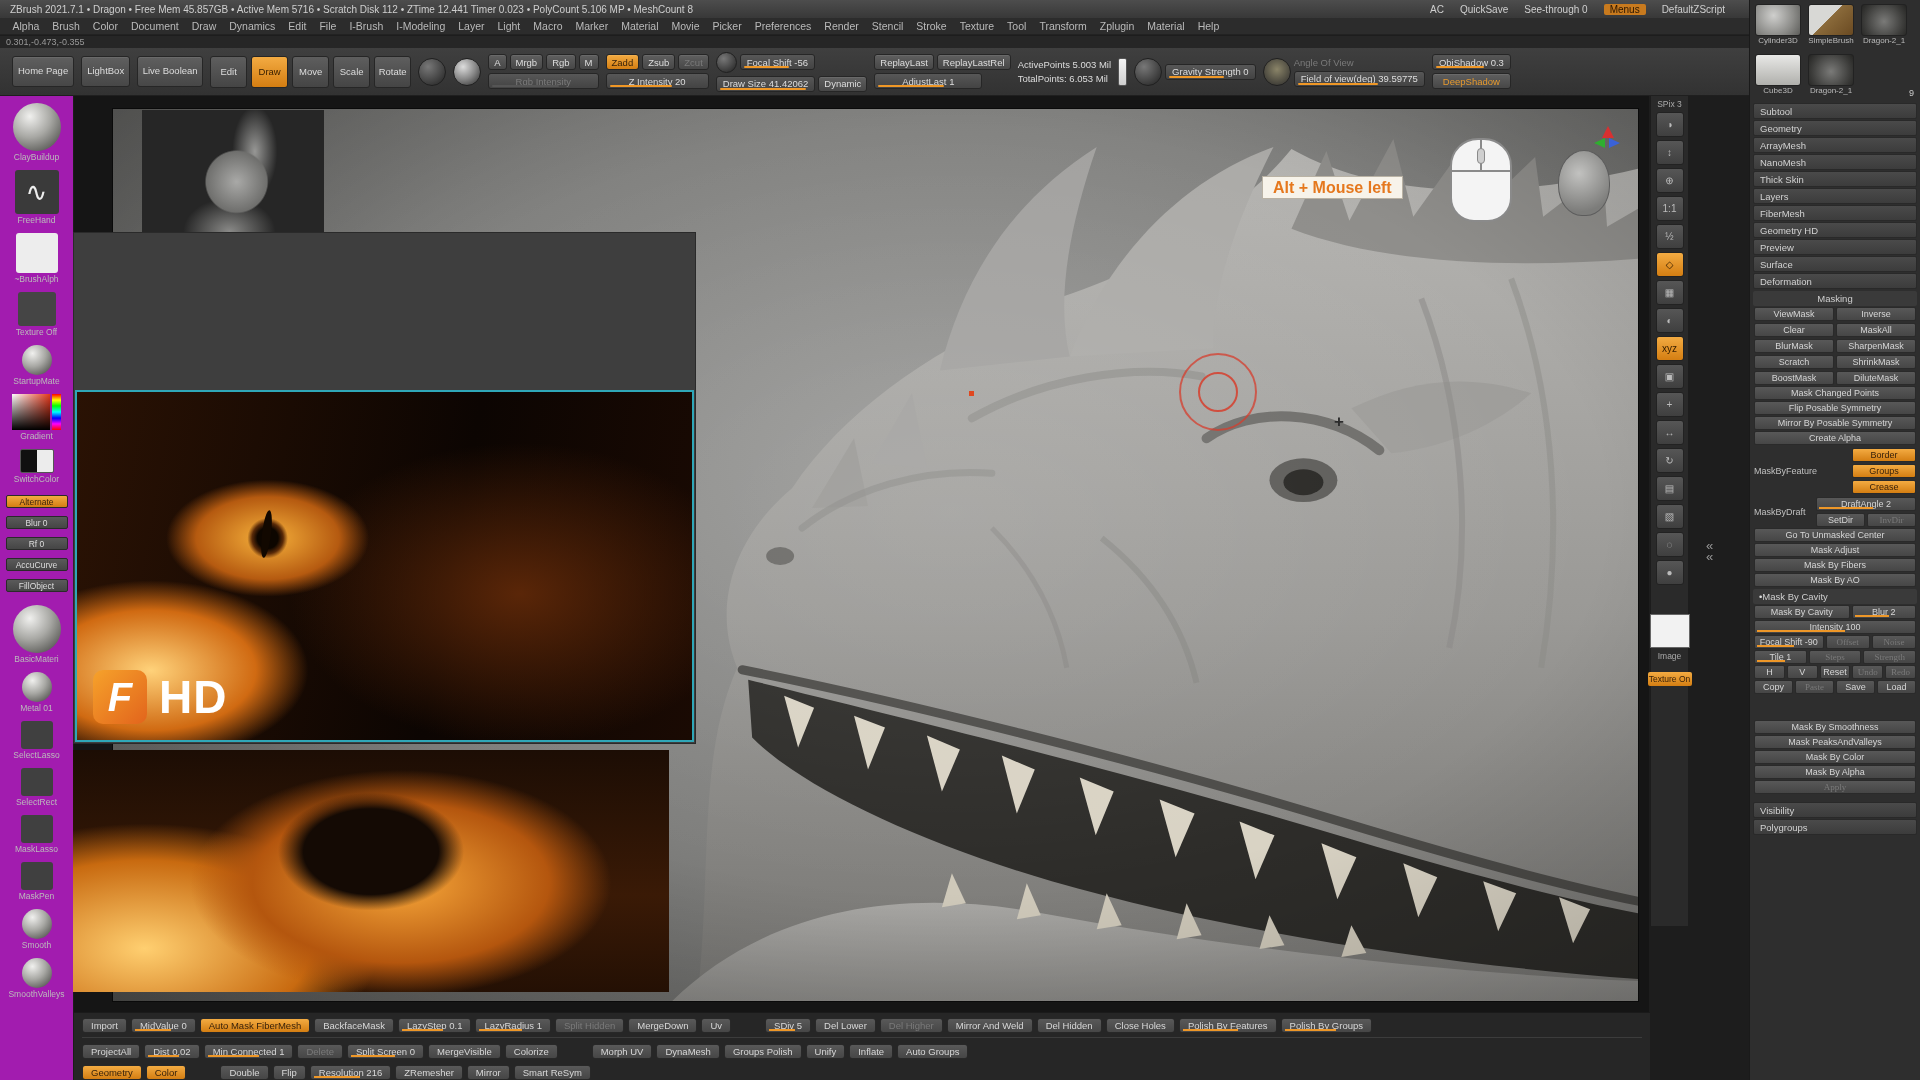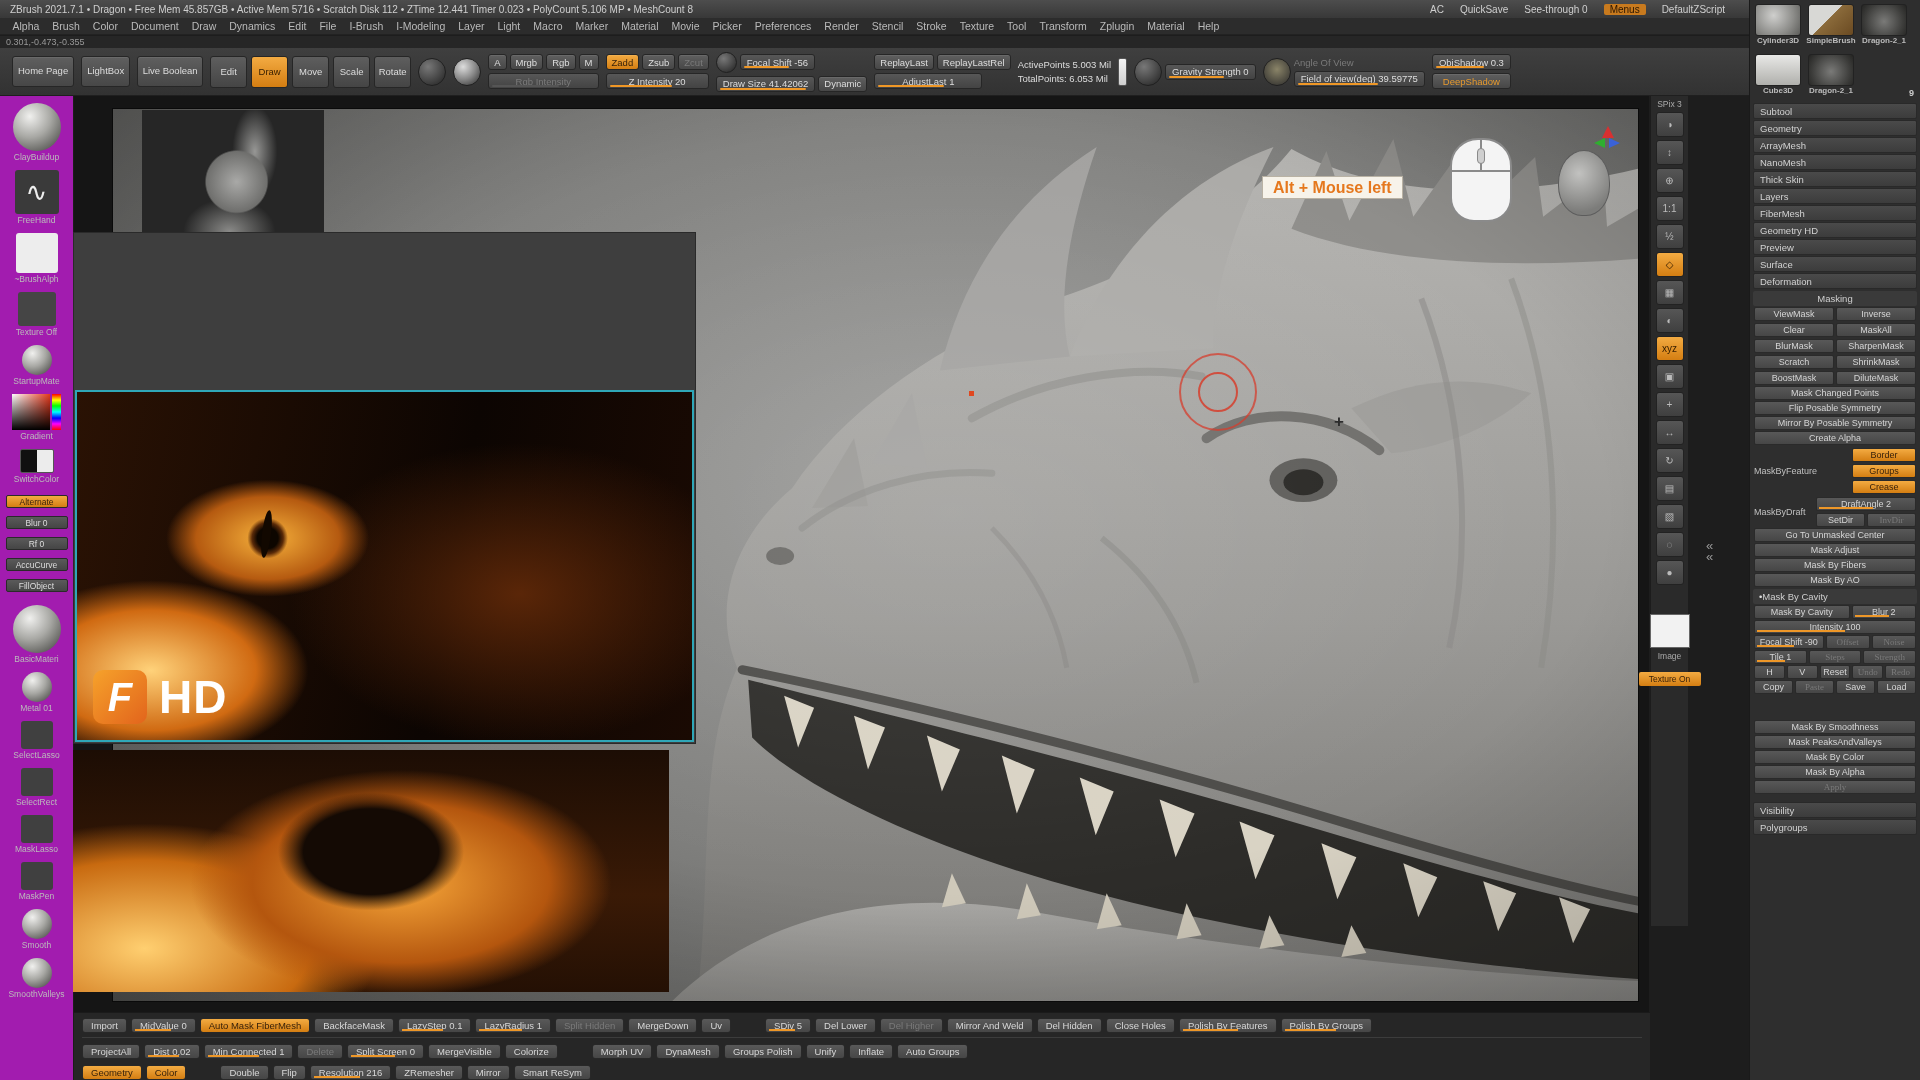--- a/index.html
+++ b/index.html
@@ -101,26 +101,26 @@
  radial-gradient(ellipse 300px 160px at 12% 82%,#ffcf70,#c86a10 55%,rgba(40,15,4,0) 78%),
  linear-gradient(#1c0d04,#3a1a06 60%,#241004);}
 
 
 .rightstrip{position:absolute;left:1650px;top:96px;width:38px;height:830px;background:#2a2a2a;z-index:5;display:flex;flex-direction:column;align-items:center;padding-top:3px;gap:3px;border-left:1px solid #1c1c1c;}
 .spix{font-size:8.5px;color:#aaa;white-space:nowrap;}
 .strip-icons{display:flex;flex-direction:column;gap:3px;align-items:center;}
 .strip-icon{width:28px;height:25px;background:linear-gradient(#565656,#3f3f3f);border:1px solid #222;border-radius:3px;color:#bbb;font-size:10px;display:flex;align-items:center;justify-content:center;}
 .strip-icon.active{background:linear-gradient(#f3ab42,#d47e12);color:#3a2000;}
 .img-thumb{width:40px;height:34px;background:#f2f2f2;border:1px solid #666;margin-top:26px;flex:none;}
-.texture-chip{width:62px;height:14px;margin-top:8px;background:linear-gradient(#f3ab42,#d47e12);color:#39220a;font-size:8.5px;display:flex;align-items:center;justify-content:center;border-radius:2px;flex:none;}
+.texture-chip{width:44px;height:14px;margin-top:8px;background:linear-gradient(#f3ab42,#d47e12);color:#39220a;font-size:8.5px;display:flex;align-items:center;justify-content:center;border-radius:2px;flex:none;}
 .panel-scroll{position:absolute;left:1706px;top:540px;z-index:5;color:#999;font-size:13px;line-height:11px;text-align:center;}
 
 
 .rightpanel{position:absolute;right:0;top:0;width:171px;height:1080px;background:#2e2e2e;border-left:1px solid #1a1a1a;z-index:6;font-size:9.5px;padding:2px 1px 0;overflow:hidden;}
-.tp-thumbs{display:flex;flex-wrap:wrap;gap:3px;padding:2px;position:relative;height:100px;font-weight:bold;}
+.tp-thumbs{display:flex;flex-wrap:wrap;gap:3px;padding:2px;position:relative;height:100px;}
 .tp-thumb{width:50px;display:flex;flex-direction:column;align-items:center;}
 .tp-img{width:46px;height:32px;border-radius:3px;border:1px solid #222;}
 .t-cyl{background:radial-gradient(circle at 40% 35%,#cfcfcd,#8d8d8a 60%,#5c5c59);}
 .t-brush{background:linear-gradient(135deg,#d8d8d5 45%,#8a6a3a 46%,#6a4a22);}
 .t-dragon{background:radial-gradient(circle at 50% 55%,#7a7a78,#3c3c3a 70%,#242422);}
 .t-cube{background:linear-gradient(#e8e8e6,#b0b0ac);}
 .tp-label{font-size:8px;color:#bbb;white-space:nowrap;overflow:hidden;max-width:50px;}
 .tp-badge{position:absolute;right:5px;bottom:4px;color:#ccc;font-size:9px;}
 .psection{height:16px;background:linear-gradient(#4a4a4a,#3c3c3c);border:1px solid #292929;display:flex;align-items:center;padding:0 6px;color:#d2d2d2;border-radius:2px;margin:1px 2px;}
 .pheader{height:15px;background:#3a3a3a;display:flex;align-items:center;justify-content:center;color:#cfcfcf;margin:2px 2px 1px;border-radius:2px;}

